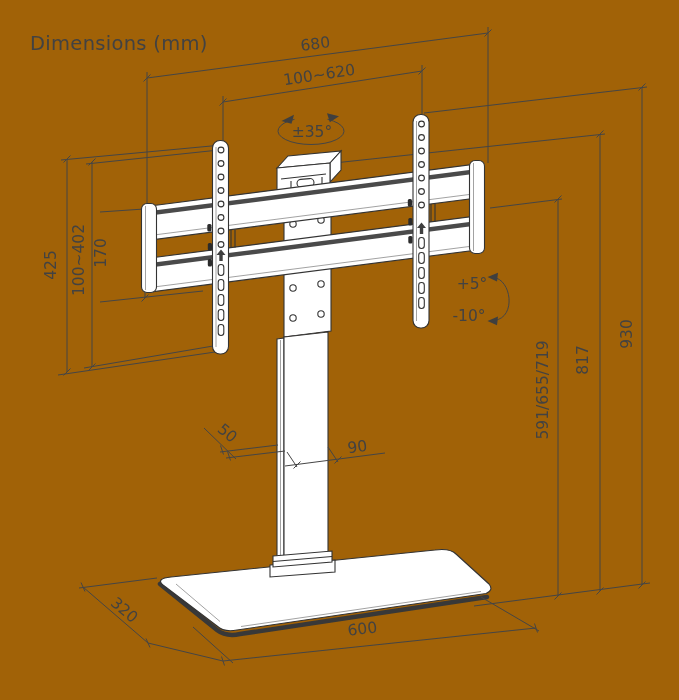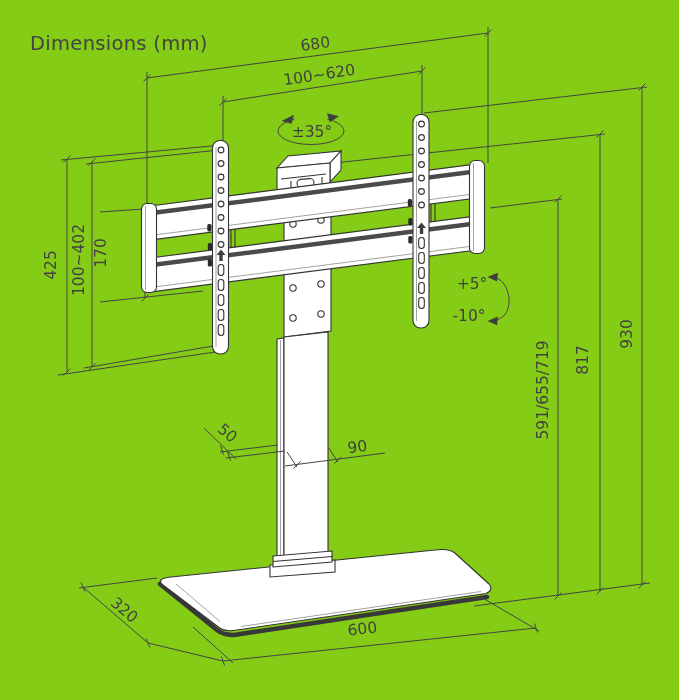--- a/index.html
+++ b/index.html
@@ -1,16 +1,16 @@
 <!DOCTYPE html>
 <html><head>
 <meta charset="utf-8">
 <style>
   html,body{margin:0;padding:0;background:#ffffff;}
-  .stage{position:relative;width:679px;height:700px;background:#84cc16;overflow:hidden;
+  .stage{position:relative;width:679px;height:700px;background:#a16207;overflow:hidden;
          font-family:"DejaVu Sans","Liberation Sans",sans-serif;}
   svg{position:absolute;left:0;top:0;}
   svg text{fill:#424242;}
   .dim  {stroke:#454545;stroke-width:1;fill:none;}
   .dimB {stroke:#454545;stroke-width:1;fill:none;}
   .prod {stroke:#333333;stroke-width:1.1;fill:#ffffff;}
   .prodl{stroke:#333333;stroke-width:1.1;fill:none;}
   .thin {stroke:#8a8a8a;stroke-width:0.8;fill:none;}
   .band {fill:#4a4a4a;stroke:none;}
   .dark {fill:#2b2b2b;stroke:none;}

